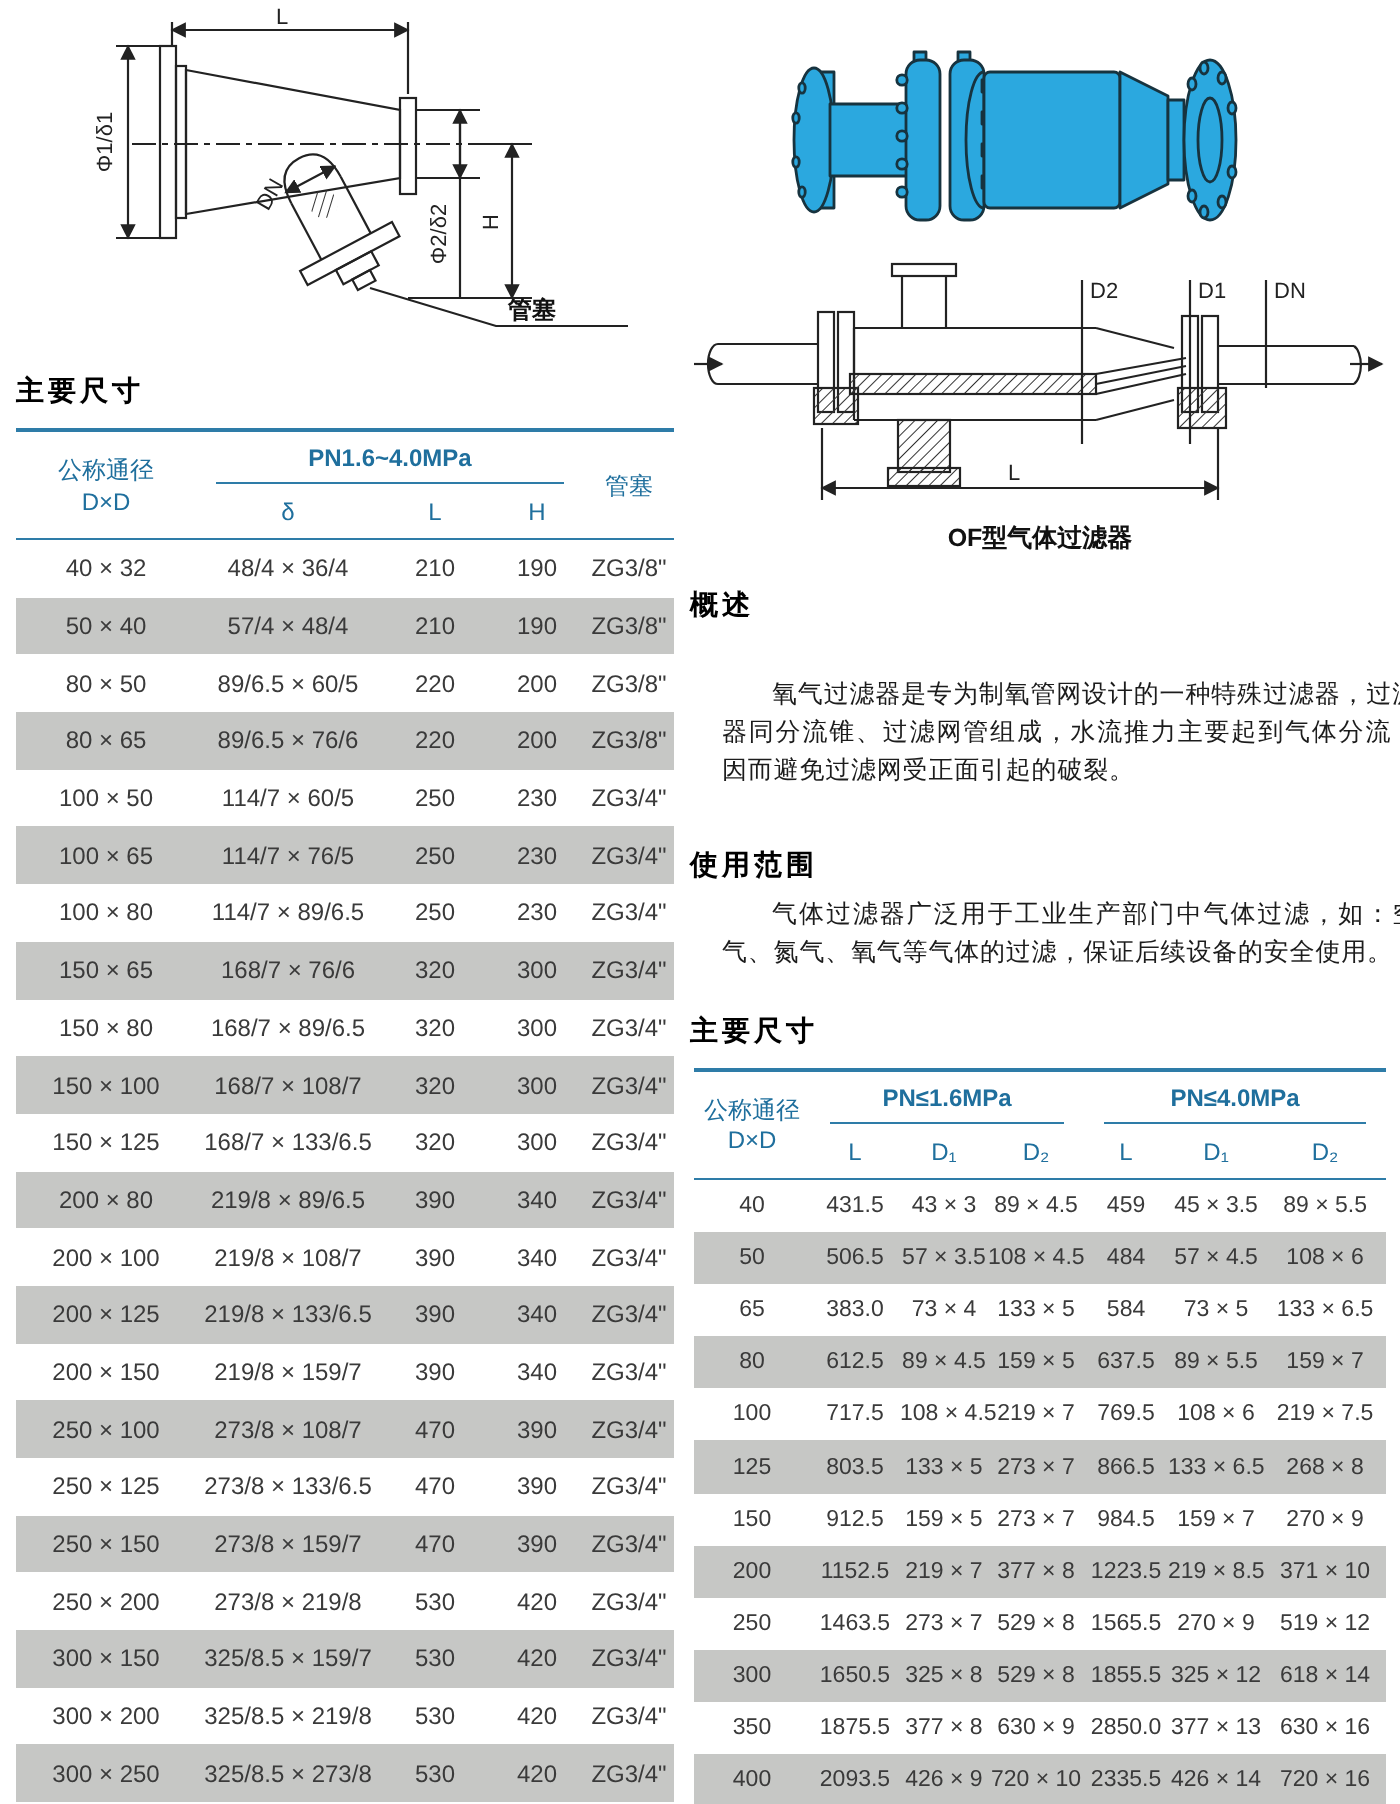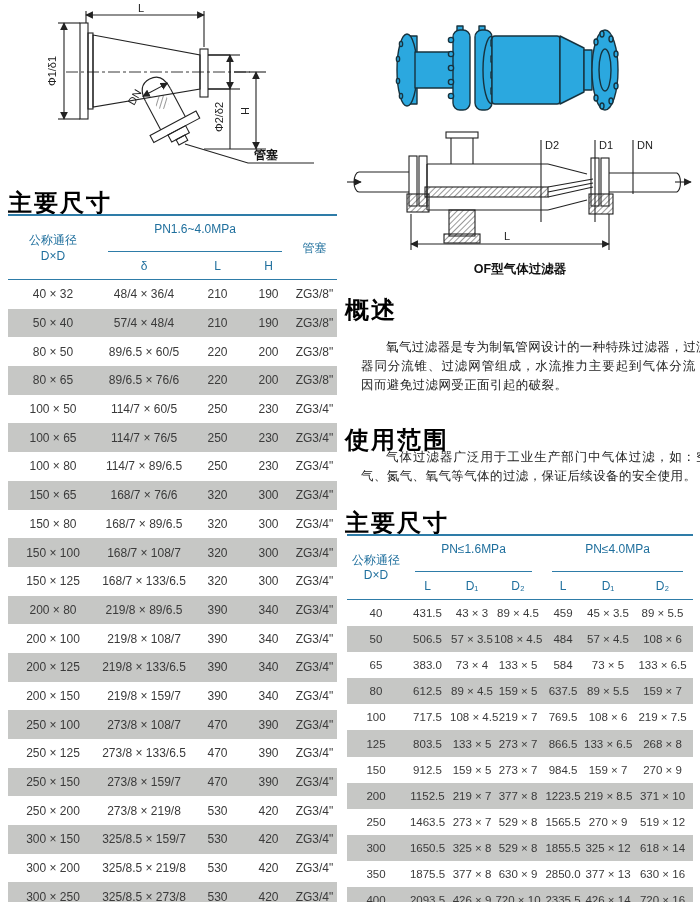--- a/index.html
+++ b/index.html
@@ -3,30 +3,30 @@
 <meta charset="utf-8">
 <style>
   html,body{margin:0;padding:0;}
   body{
     width:700px;height:902px;background:#ffffff;position:relative;overflow:hidden;
     font-family:"Liberation Sans","DejaVu Sans",sans-serif;color:#222;
   }
   .col-left{position:absolute;left:8px;top:0;width:330px;height:902px;}
   .col-right{position:absolute;left:345px;top:0;width:350px;height:884px;}
   .abs{position:absolute;}
-  .section-title{font-size:24px;font-weight:bold;color:#000;letter-spacing:2px;margin:0;font-family:Liberation Serif, serif;}
+  .section-title{font-size:14px;font-weight:bold;color:#000;letter-spacing:2px;margin:0;font-family:Liberation Serif, serif;}
   .draw-caption{font-size:12.5px;font-weight:bold;color:#111;text-align:center;}
   .para{font-size:12.5px;line-height:19px;text-align:justify;text-indent:2em;margin:16px;color:#1c1c1c;letter-spacing:0.4px;}
 
   table.dims{border-collapse:collapse;table-layout:fixed;border-top:2px solid #2e7ca8;}
   table.dims th{color:#1f6f9d;font-weight:normal;font-size:12px;padding:0;text-align:center;vertical-align:middle;}
   table.dims th.rs{border-bottom:1.6px solid #2e7ca8;}
   table.dims tr.hrow2 th{border-bottom:1.6px solid #2e7ca8;height:27px;}
   table.dims th.group{padding-top:6px;vertical-align:top;}
-  table.dims th.group span{display:block;border-bottom:1.4px solid #2e7ca8;padding-bottom:15px;margin:0 10px;}
+  table.dims th.group span{display:block;border-bottom:1.4px solid #2e7ca8;padding-bottom:5px;margin:0 10px;font-weight:bold;}
   table.dims td{text-align:center;color:#3a3a3a;padding:0;white-space:nowrap;}
   table.dims tr.stripe td{background:#c6c7c5;}
 
   .dims-left{width:329px;}
   .dims-left td{font-size:12px;height:28.7px;}
   .dims-left th.rs div{line-height:16px;}
   .dims-right{width:346px;}
   .dims-right td{font-size:11.5px;height:26.1px;}
   .dims-right th.rs div{line-height:15px;}
 

